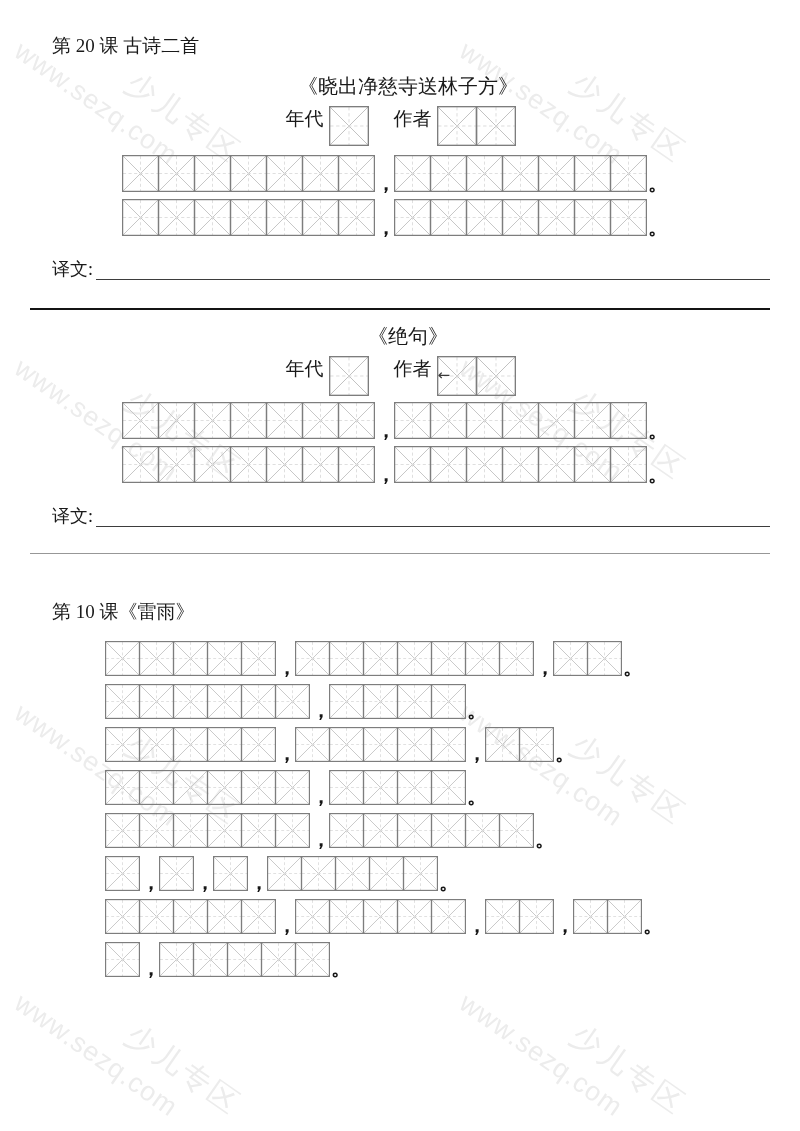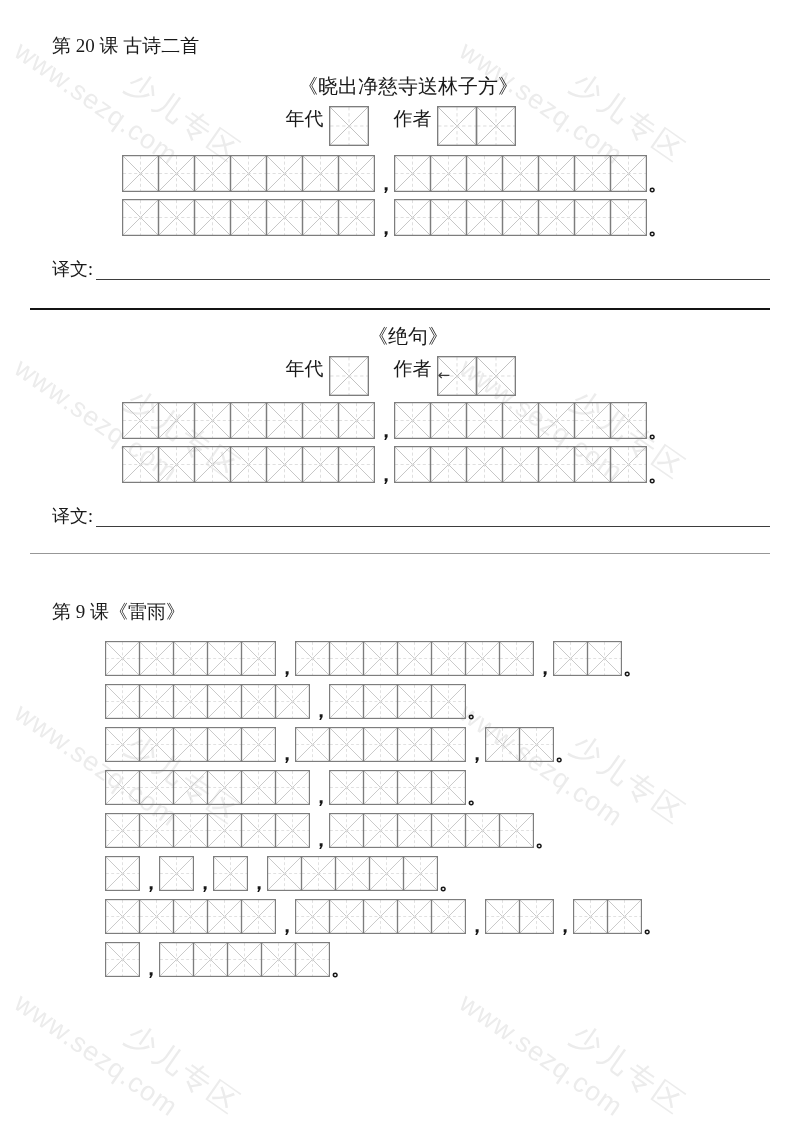--- a/index.html
+++ b/index.html
@@ -706,21 +706,21 @@
         </span>
         <span class="punct">。</span>
       </div>
     </div>
   <div class="trans">
     <span class="trans-label">译文:</span>
     <span class="trans-line"></span>
   </div>
   <div class="rule rule-gray"></div>
 
-  <div class="lesson-head l16">第 9 课《雷雨》</div>
+  <div class="lesson-head l16">第 10 课《雷雨》</div>
   <div class="grid-rows l16-rows">
       <div class="grid-row">
         <span class="box-group">
           <span class="gridbox">
             <svg width="35" height="35" viewBox="0 0 36 36" preserveAspectRatio="none">
               <line x1="1" y1="1" x2="35" y2="35" stroke="#c2c2c2" stroke-width="0.9"></line>
               <line x1="35" y1="1" x2="1" y2="35" stroke="#c2c2c2" stroke-width="0.9"></line>
               <line x1="18" y1="1" x2="18" y2="35" stroke="#d8d8d8" stroke-width="0.8" stroke-dasharray="3 2.4"></line>
               <line x1="1" y1="18" x2="35" y2="18" stroke="#d8d8d8" stroke-width="0.8" stroke-dasharray="3 2.4"></line>
               <rect x="0.6" y="0.6" width="34.8" height="34.8" fill="none" stroke="#7d7d7d" stroke-width="1.2"></rect>

